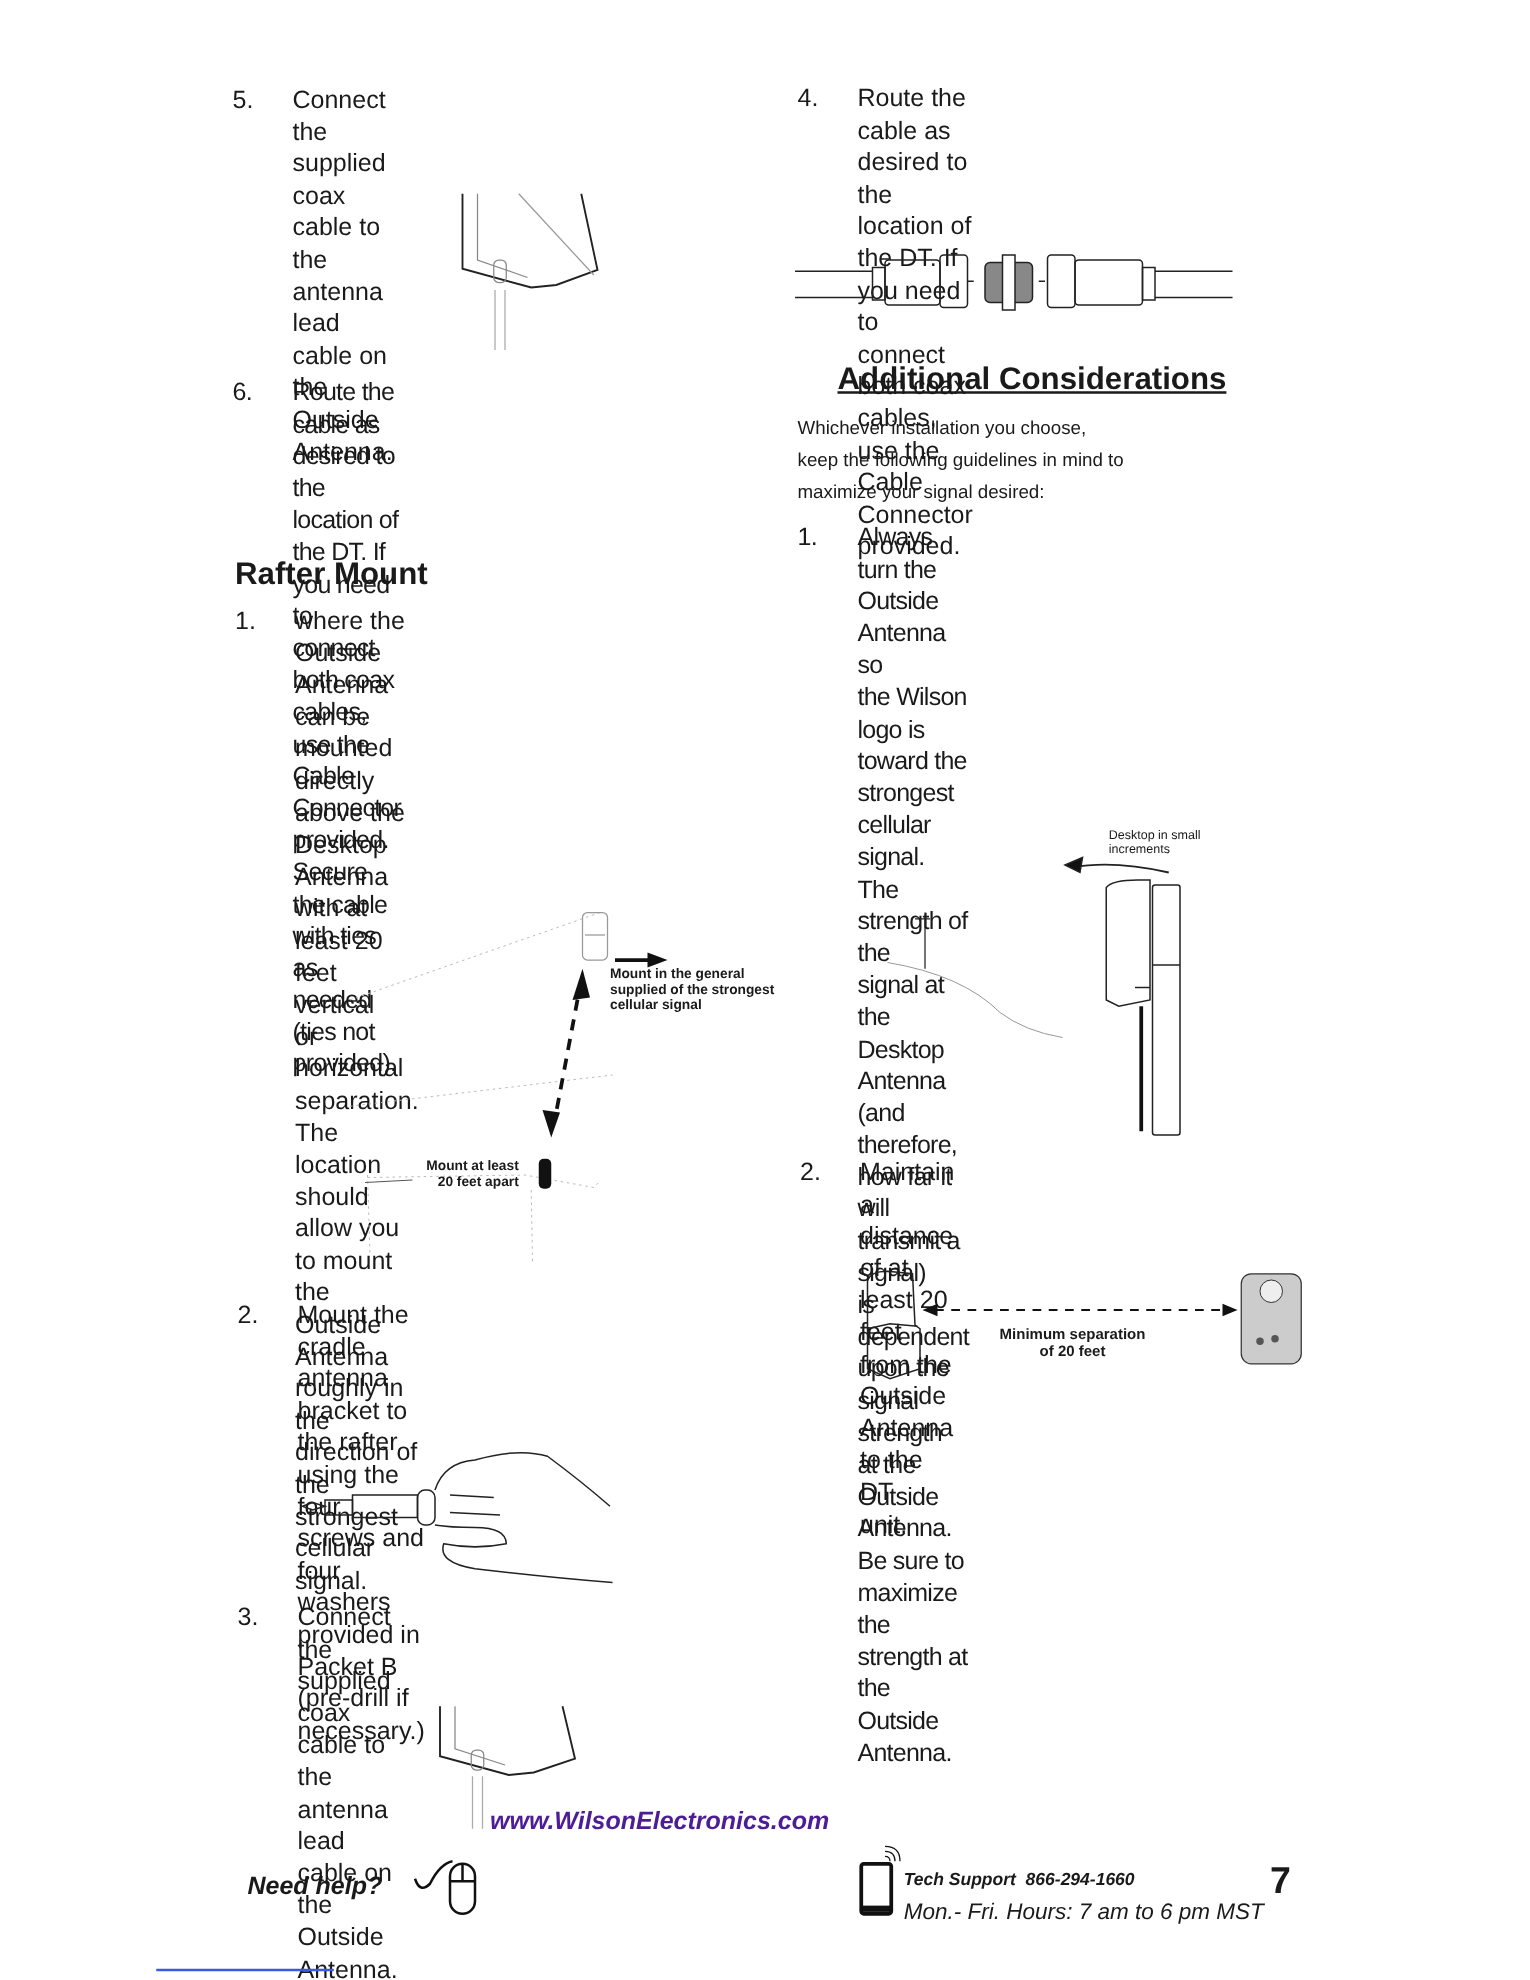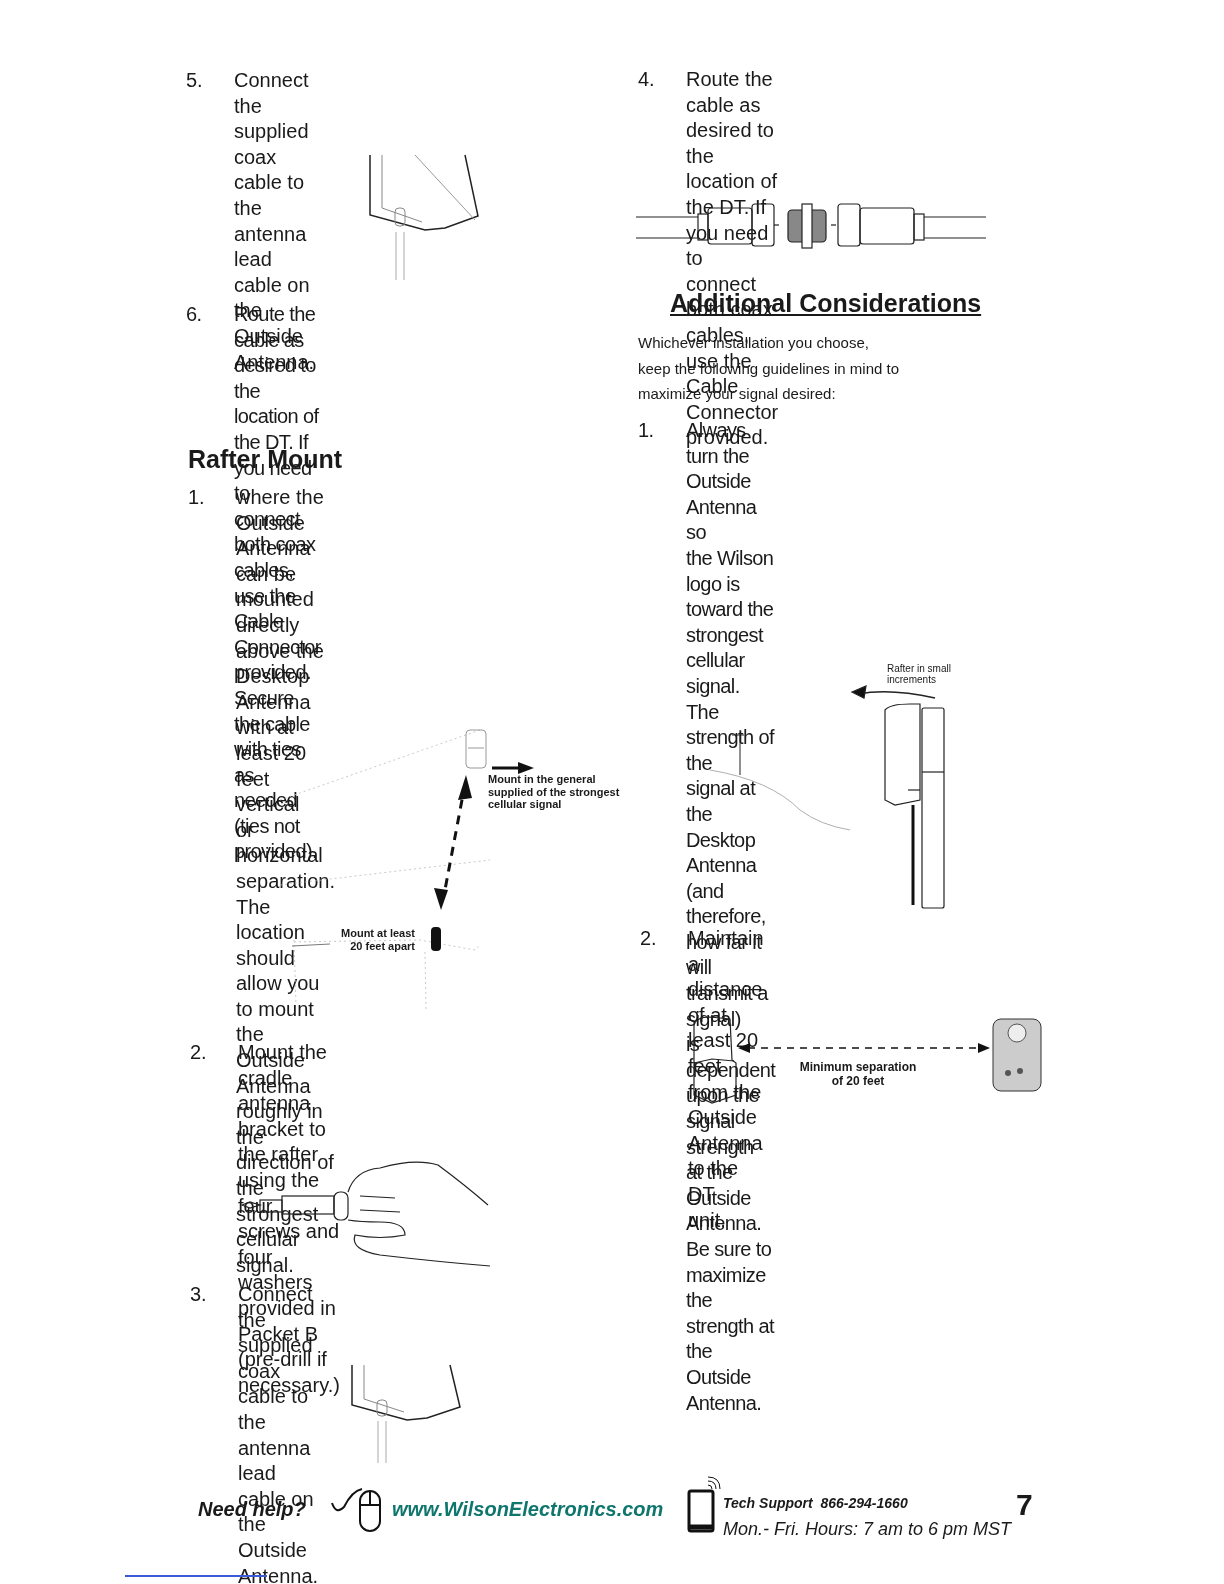--- a/index.html
+++ b/index.html
@@ -177,21 +177,21 @@
     <div>signal at the Desktop Antenna (and</div>
     <div>therefore, how far it will transmit a signal)</div>
     <div>is dependent upon the signal strength</div>
     <div>at the Outside Antenna. Be sure to</div>
     <div>maximize the strength at the Outside</div>
     <div>Antenna.</div>
   </div>
 </div>
 
 <div class="abs" style="left:887px;top:663px;font-size:10px;line-height:11px;">
-  <div>Rafter in small</div>
+  <div>Desktop in small</div>
   <div>increments</div>
 </div>
 
 <svg style="left:680px;top:680px;" width="300" height="230">
   <g fill="none" stroke="#222" stroke-width="1.2">
     <path d="M178 14 Q210 8 255 18" stroke-width="1.5"></path>
     <path d="M172 12 L186 6 L184 18 Z" fill="#111"></path>
     <path d="M60 50 L60 95 M52 55 L64 55" stroke-width="1"></path>
     <path d="M30 90 Q90 100 120 130 Q140 145 170 150" stroke="#999" stroke-width="0.8"></path>
     <path d="M205 30 Q210 24 230 24 L240 24 L240 120 L215 125 L205 120 Z"></path>
@@ -232,21 +232,21 @@
 <div class="footer" style="left:198px;top:1498px;">Need help?</div>
 
 <svg style="left:330px;top:1483px;" width="56" height="52">
   <g fill="none" stroke="#111" stroke-width="2">
     <path d="M2 20 Q6 32 14 24 Q22 8 32 6"></path>
     <rect x="30" y="8" width="20" height="40" rx="10"></rect>
     <path d="M30 22 L50 22 M40 8 L40 22"></path>
   </g>
 </svg>
 
-<a class="footer" style="left:392px;top:1498px;color:#0f766e;text-decoration:none;">www.WilsonElectronics.com</a>
+<a class="footer" style="left:392px;top:1446px;color:#4c1d95;text-decoration:none;">www.WilsonElectronics.com</a>
 
 <svg style="left:686px;top:1475px;" width="34" height="60">
   <rect x="3" y="16" width="24" height="40" rx="2" fill="none" stroke="#111" stroke-width="3"></rect>
   <path d="M3 52 L27 52" stroke="#111" stroke-width="5"></path>
   <g fill="none" stroke="#111" stroke-width="1">
     <path d="M22 10 Q26 10 26 14"></path>
       <path d="M22 6 Q30 6 30 14"></path>
       <path d="M22 2 Q34 2 34 14"></path>
   </g>
 </svg>

